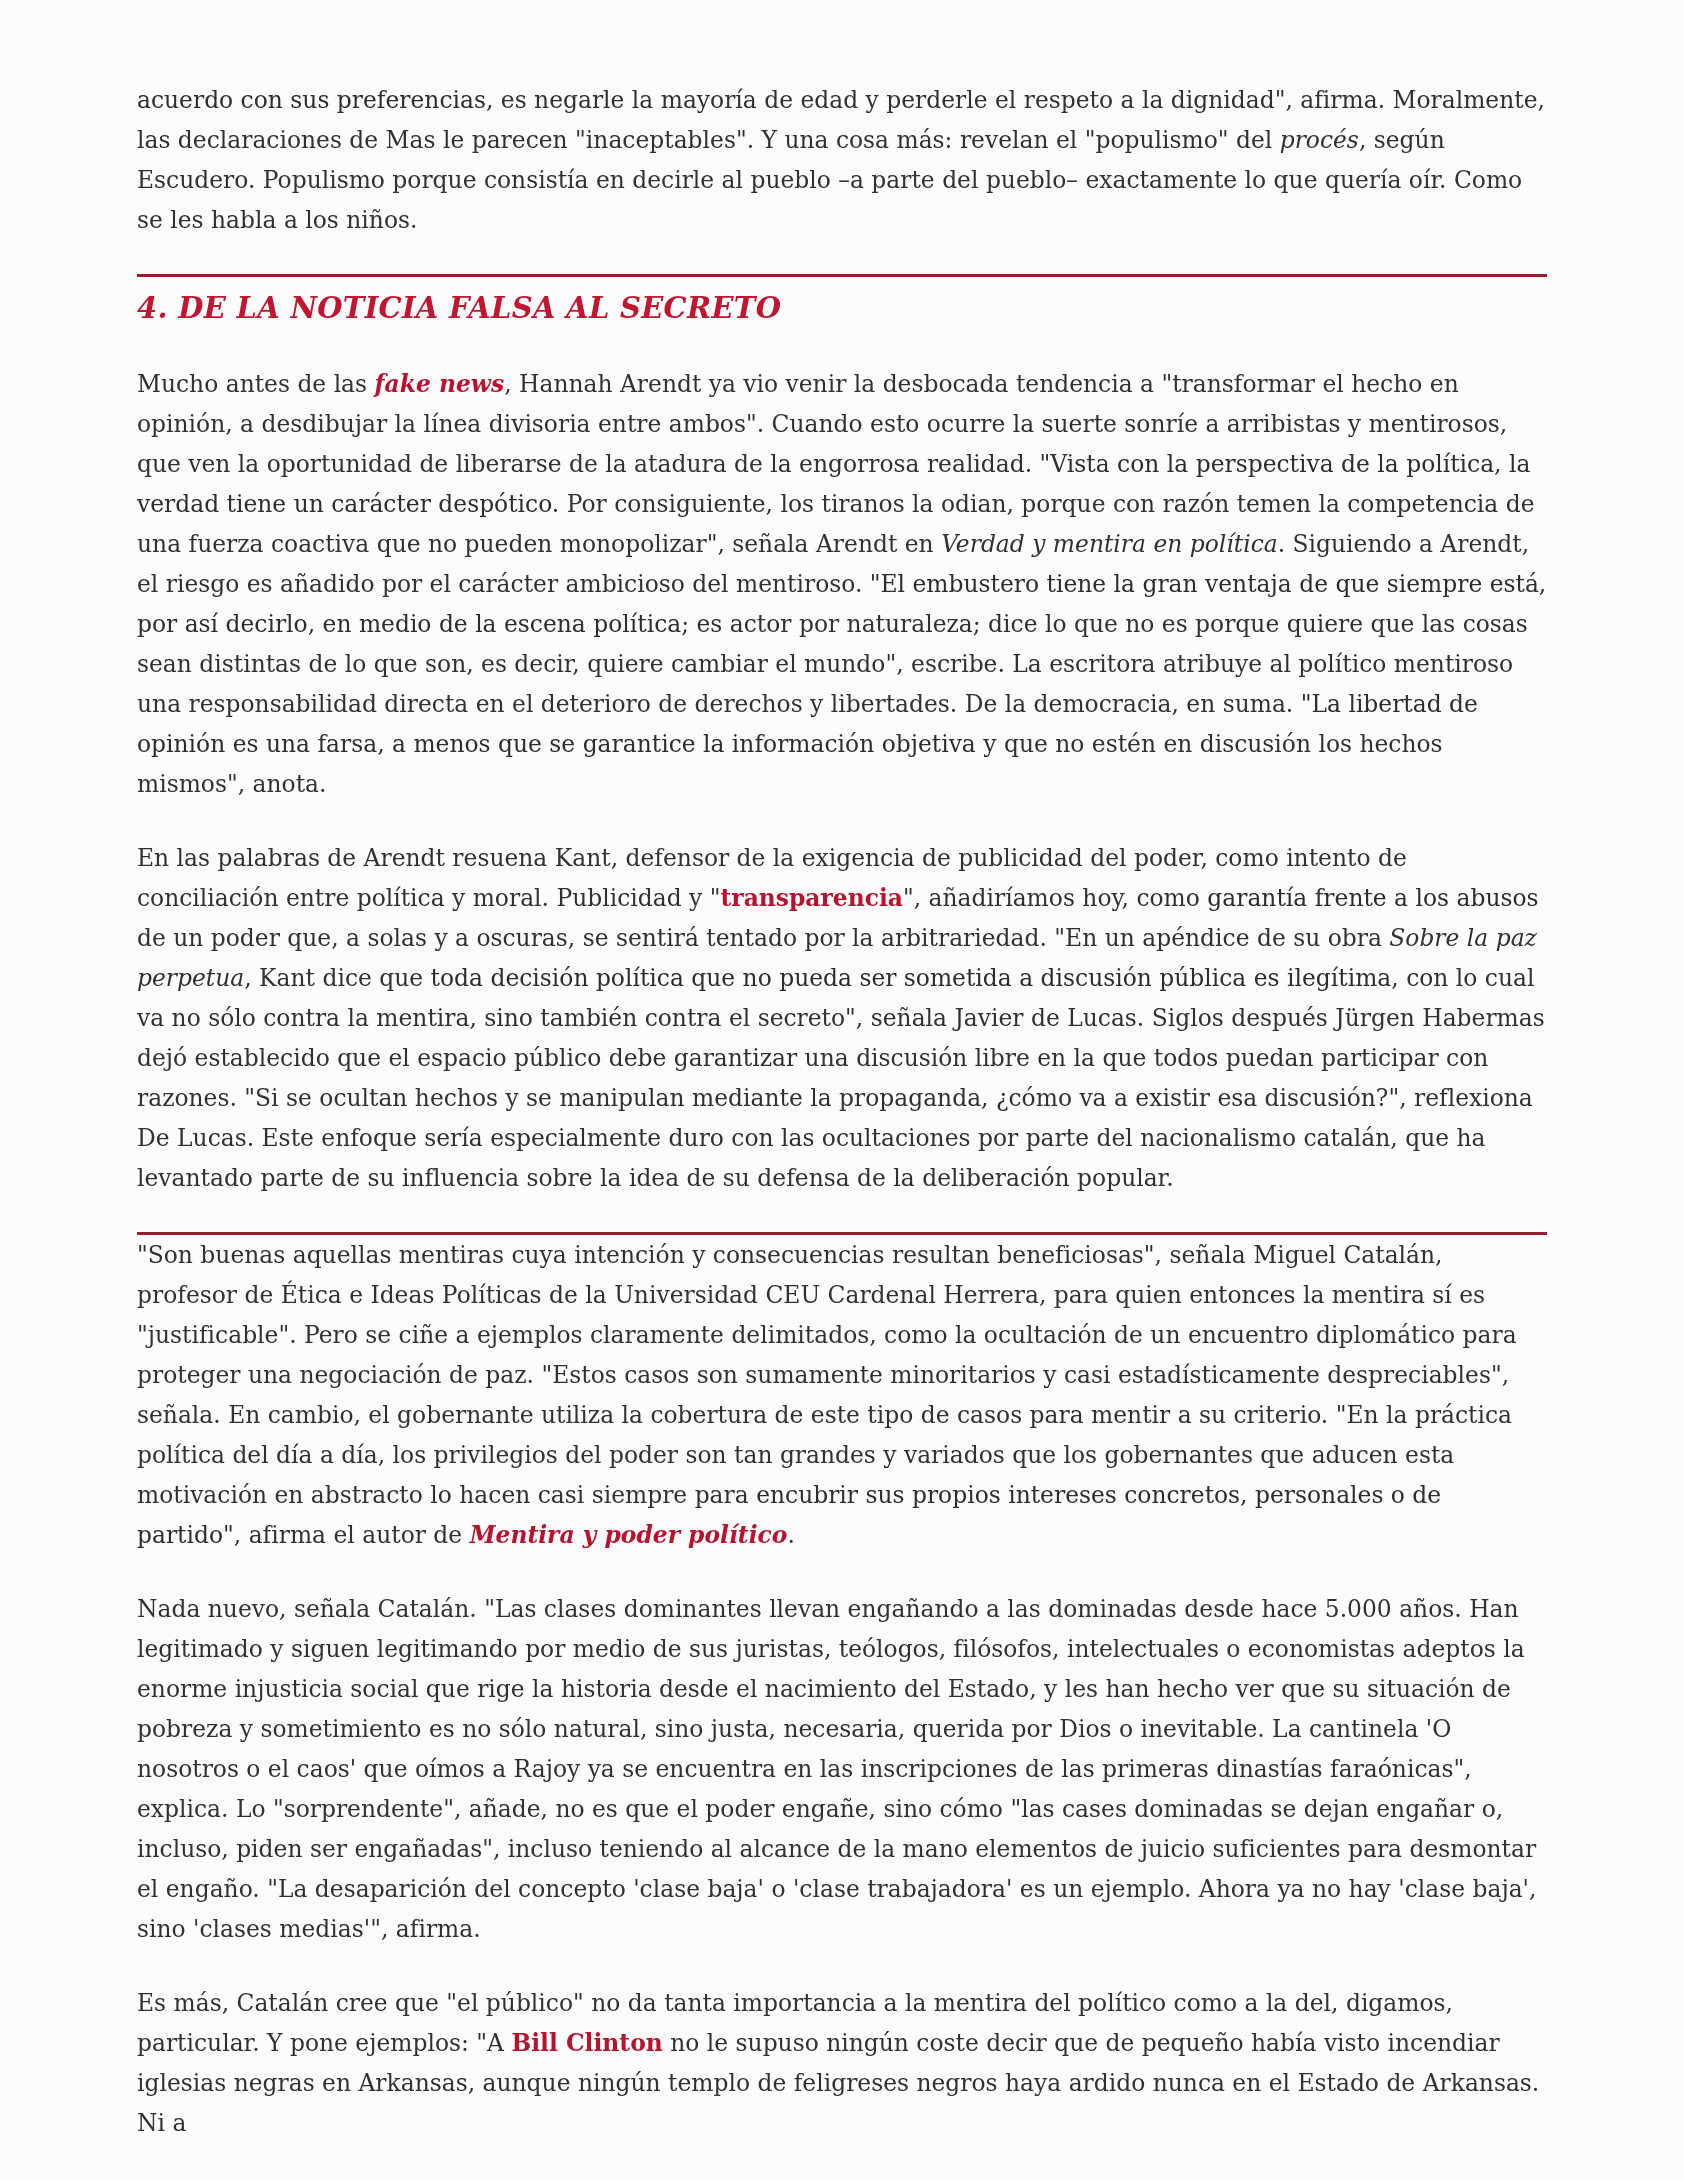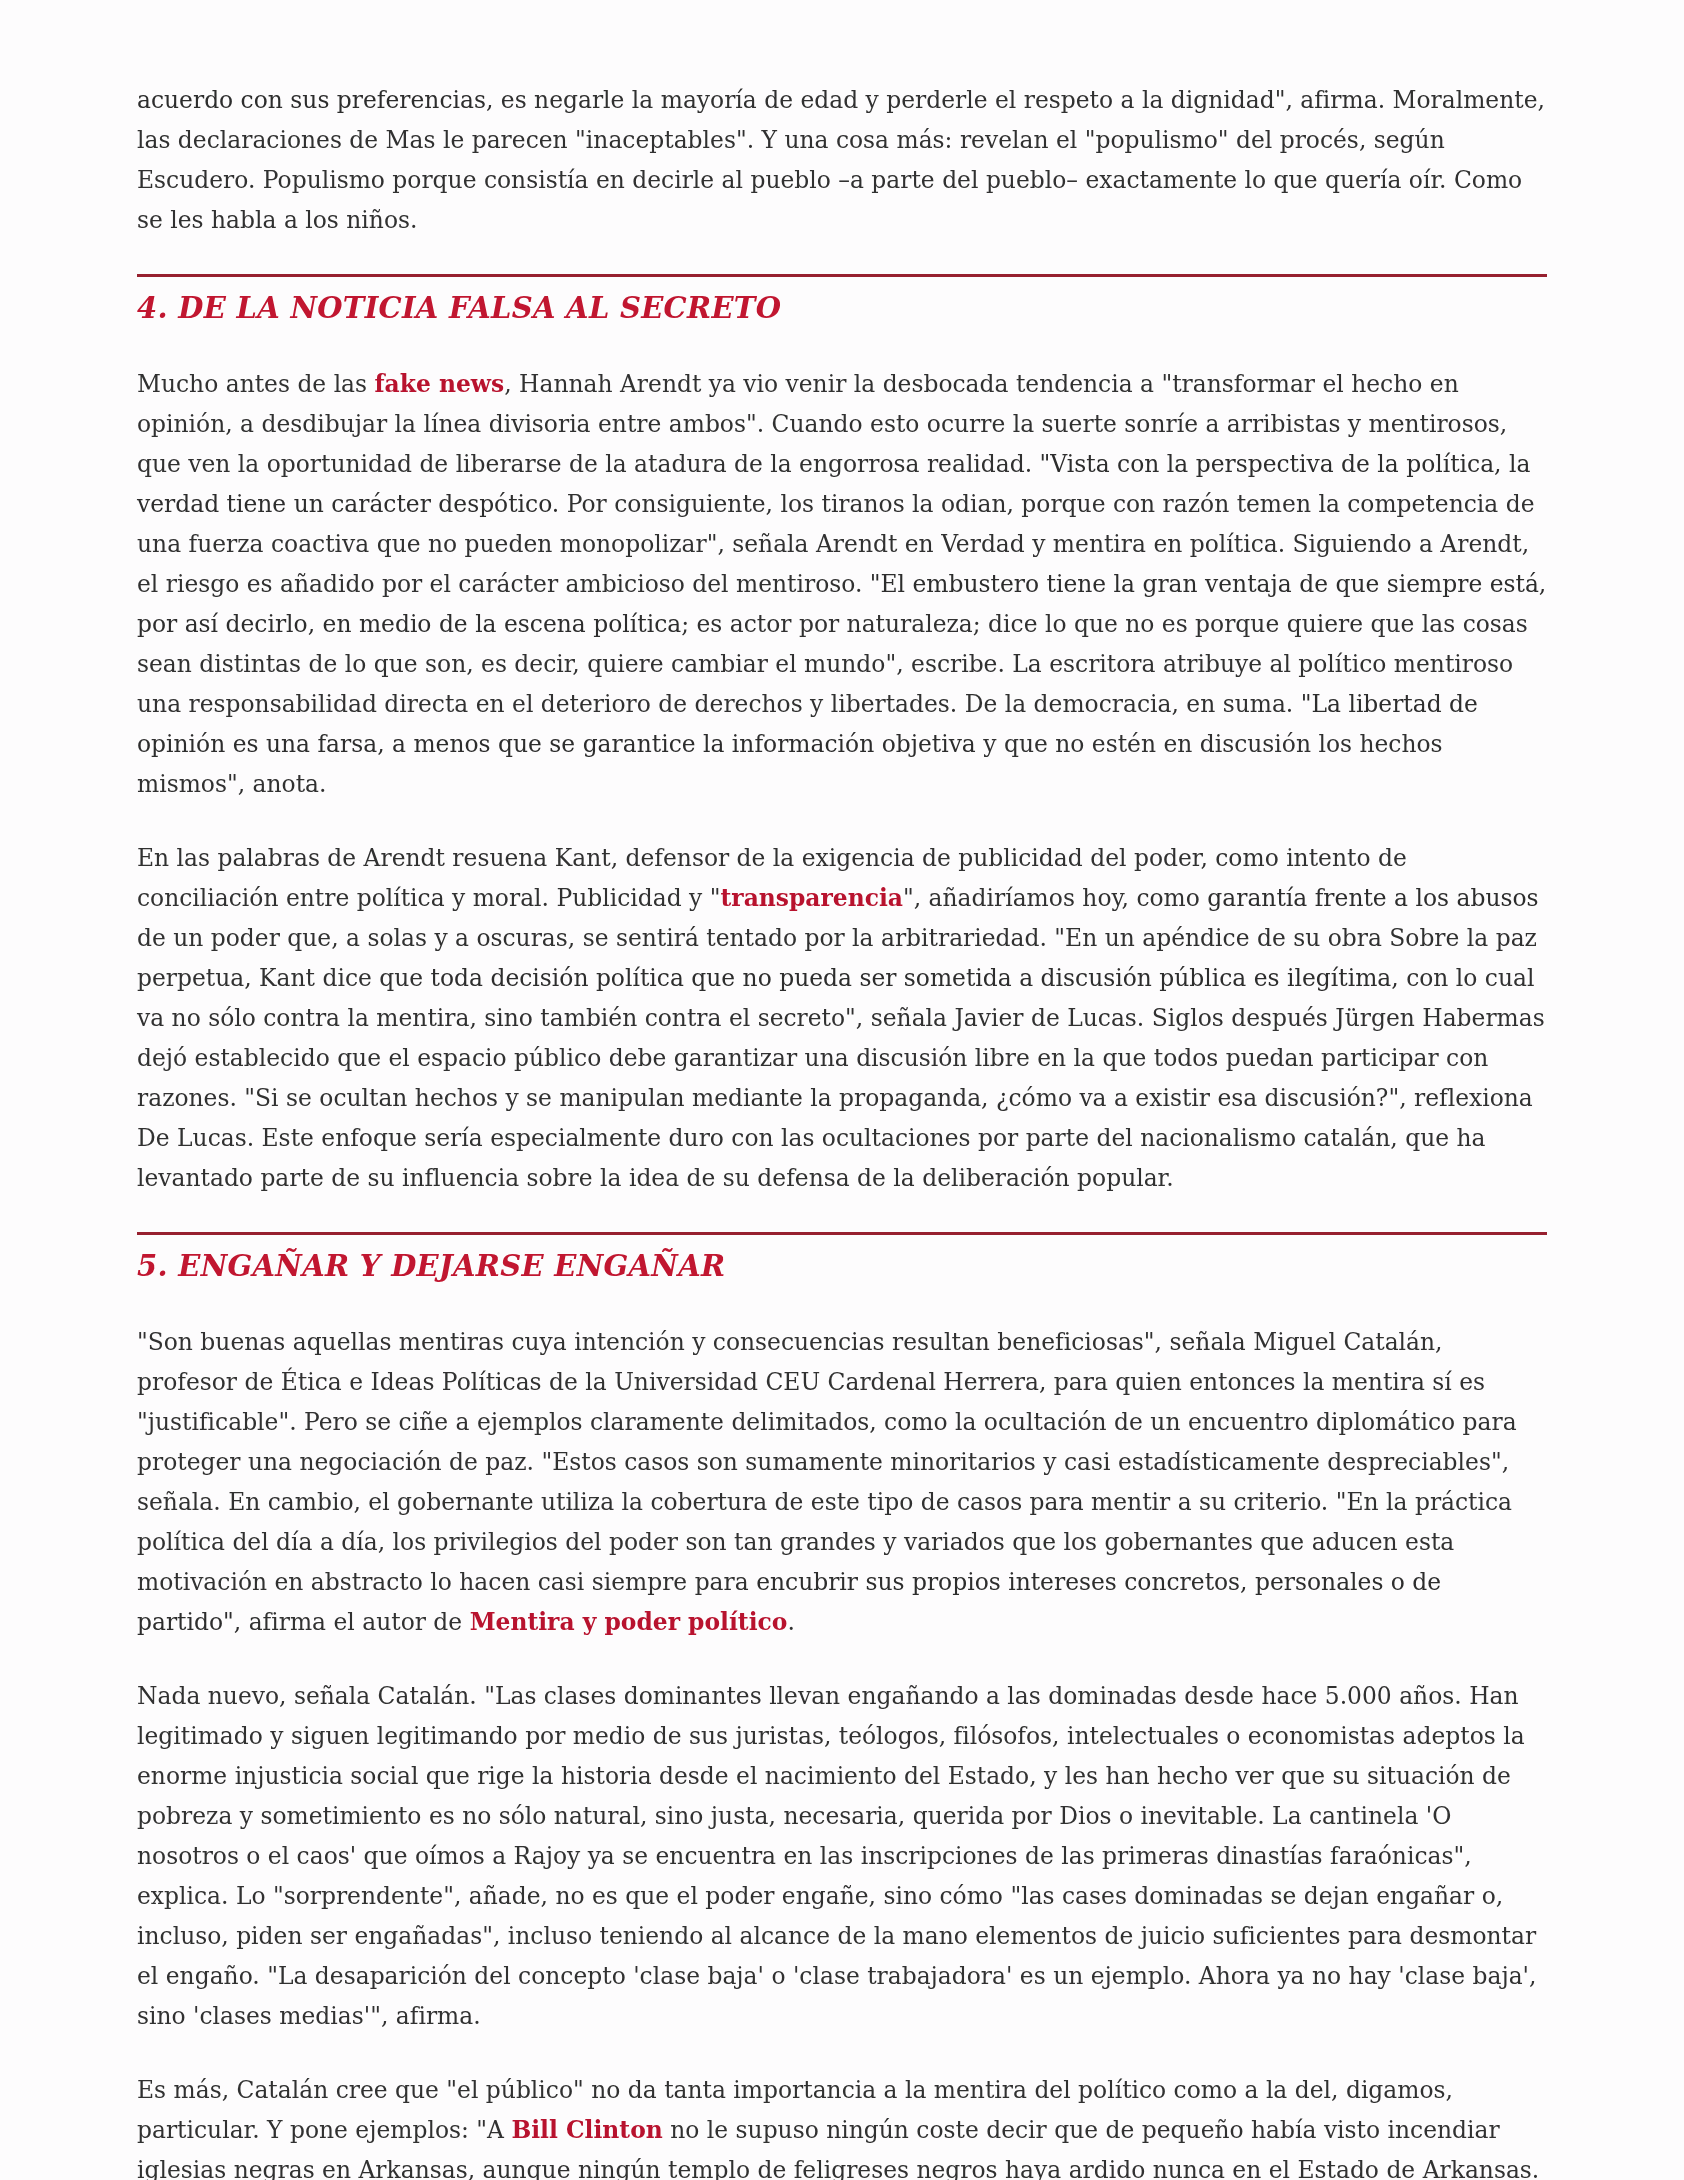--- a/index.html
+++ b/index.html
@@ -17,21 +17,21 @@
     margin:0 auto;
     padding:80px 0 51px 0;
   }
   .para{
     font-size:23.4px;
     line-height:40px;
     margin:0 0 34px 0;
     text-rendering:optimizeLegibility;
   }
   .para .bold{font-weight:400;color:#2d2d2d;}
-  .para .italic{}
+  .para .italic{font-style:italic;}
   .para a.link{
     color:var(--link,#b8122e);
     font-weight:700;
     text-decoration:none;
     cursor:pointer;
   }
   .rule{
     border:none;
     height:2.6px;
     background:var(--rule,#97202f);
@@ -53,19 +53,18 @@
 <main class="page">
   <p class="para"><span class="bold">acuerdo con sus preferencias,</span><span> es negarle la mayoría de edad y perderle el respeto a la dignidad", afirma. Moralmente, las declaraciones de Mas le parecen "inaceptables". Y una cosa más: revelan el "populismo" del </span><span class="italic">procés</span><span>, según Escudero. Populismo porque consistía en decirle al pueblo –a parte del pueblo– exactamente lo que quería oír. Como se les habla a los niños.</span></p>
 
   <hr class="rule">
   <h2 class="heading">4. DE LA NOTICIA FALSA AL SECRETO</h2>
 
   <p class="para"><span>Mucho antes de las </span><a class="link bold italic" href="#">fake news</a><span>, Hannah Arendt ya vio venir la desbocada tendencia a "transformar el hecho en opinión, a desdibujar la línea divisoria entre ambos". Cuando esto ocurre la suerte sonríe a arribistas y mentirosos, que ven la oportunidad de liberarse de la atadura de la engorrosa realidad. </span><span class="bold">"Vista con la perspectiva de la política, la verdad tiene un carácter despótico.</span><span> Por consiguiente, los tiranos la odian, porque con razón temen la competencia de una fuerza coactiva que no pueden monopolizar", señala Arendt en </span><span class="italic">Verdad y mentira en política</span><span>. Siguiendo a Arendt, el riesgo es añadido por el carácter ambicioso del mentiroso. </span><span class="bold">"El embustero tiene la gran ventaja de que siempre está, por así decirlo, en medio de la escena política</span><span>; es actor por naturaleza; dice lo que no es porque quiere que las cosas sean distintas de lo que son, es decir, quiere cambiar el mundo", escribe. La escritora atribuye al político mentiroso una responsabilidad directa en el deterioro de derechos y libertades. De la democracia, en suma. </span><span class="bold">"La libertad de opinión es una farsa, a menos que se garantice la información objetiva</span><span> y que no estén en discusión los hechos mismos", anota.</span></p>
   <p class="para"><span>En las palabras de Arendt resuena Kant, defensor de la exigencia de publicidad del poder, como intento de conciliación entre política y moral. Publicidad y "</span><a class="link bold" href="#">transparencia</a><span>", añadiríamos hoy, como </span><span class="bold">garantía frente a los abusos</span><span> de un poder que, a solas y a oscuras, se sentirá tentado por la arbitrariedad. "En un apéndice de su obra </span><span class="italic">Sobre la paz perpetua</span><span>, Kant dice que </span><span class="bold">toda decisión política que no pueda ser sometida a discusión pública es ilegítima,</span><span> con lo cual va no sólo contra la mentira, sino también contra el secreto", señala Javier de Lucas. Siglos después Jürgen Habermas dejó establecido que el espacio público debe garantizar una discusión libre en la que todos puedan participar con razones. "Si se ocultan hechos y se manipulan mediante la propaganda, ¿cómo va a existir esa discusión?", reflexiona De Lucas. Este enfoque sería especialmente duro con las ocultaciones por parte del nacionalismo catalán, que ha levantado parte de su influencia sobre la idea de su defensa de la deliberación popular.</span></p>
 
   <hr class="rule">
-  <h2 class="heading">5. ENGAÑAR Y DEJARSE ENGAÑAR</h2>
 
   <p class="para"><span>"Son buenas aquellas mentiras cuya intención y consecuencias resultan beneficiosas", señala Miguel Catalán, profesor de Ética e Ideas Políticas de la Universidad CEU Cardenal Herrera, para quien entonces la mentira sí es "justificable". Pero se ciñe a ejemplos claramente delimitados, como la ocultación de un encuentro diplomático para proteger una negociación de paz. "Estos casos son sumamente minoritarios y casi estadísticamente despreciables", señala. En cambio, el gobernante utiliza la cobertura de este tipo de casos para mentir a su criterio. "En la práctica política del día a día, los privilegios del poder son tan grandes y variados que los gobernantes que aducen esta motivación en abstracto lo hacen casi siempre para </span><span class="bold">encubrir sus propios intereses concretos, personales o de partido",</span><span> afirma el autor de </span><a class="link bold italic" href="#">Mentira y poder político</a><span>.</span></p>
   <p class="para"><span>Nada nuevo, señala Catalán. "Las clases dominantes llevan engañando a las dominadas desde hace 5.000 años. Han legitimado y siguen legitimando por medio de sus juristas, teólogos, filósofos, intelectuales o economistas adeptos la enorme injusticia social que rige la historia desde el nacimiento del Estado, y les han hecho ver que su situación de pobreza y sometimiento es no sólo natural, sino justa, necesaria, querida por Dios o inevitable. La cantinela 'O nosotros o el caos' que oímos a Rajoy ya se encuentra en las inscripciones de las primeras dinastías faraónicas", explica. Lo "sorprendente", añade, no es que el poder engañe, sino cómo "las cases dominadas se dejan engañar o, incluso, piden ser engañadas", incluso teniendo al alcance de la mano elementos de juicio suficientes para desmontar el engaño. "La desaparición del concepto 'clase baja' o 'clase trabajadora' es un ejemplo. Ahora ya no hay 'clase baja', sino 'clases medias'", afirma.</span></p>
   <p class="para"><span>Es más, Catalán cree que "el público" no da tanta importancia a la mentira del político como a la del, digamos, particular. Y pone ejemplos: "A </span><a class="link bold" href="#">Bill Clinton</a><span> no le supuso ningún coste decir que de pequeño había visto incendiar iglesias negras en Arkansas, aunque ningún templo de feligreses negros haya ardido nunca en el Estado de Arkansas. Ni a </span></p>
 </main>
 
 
 </body></html>

